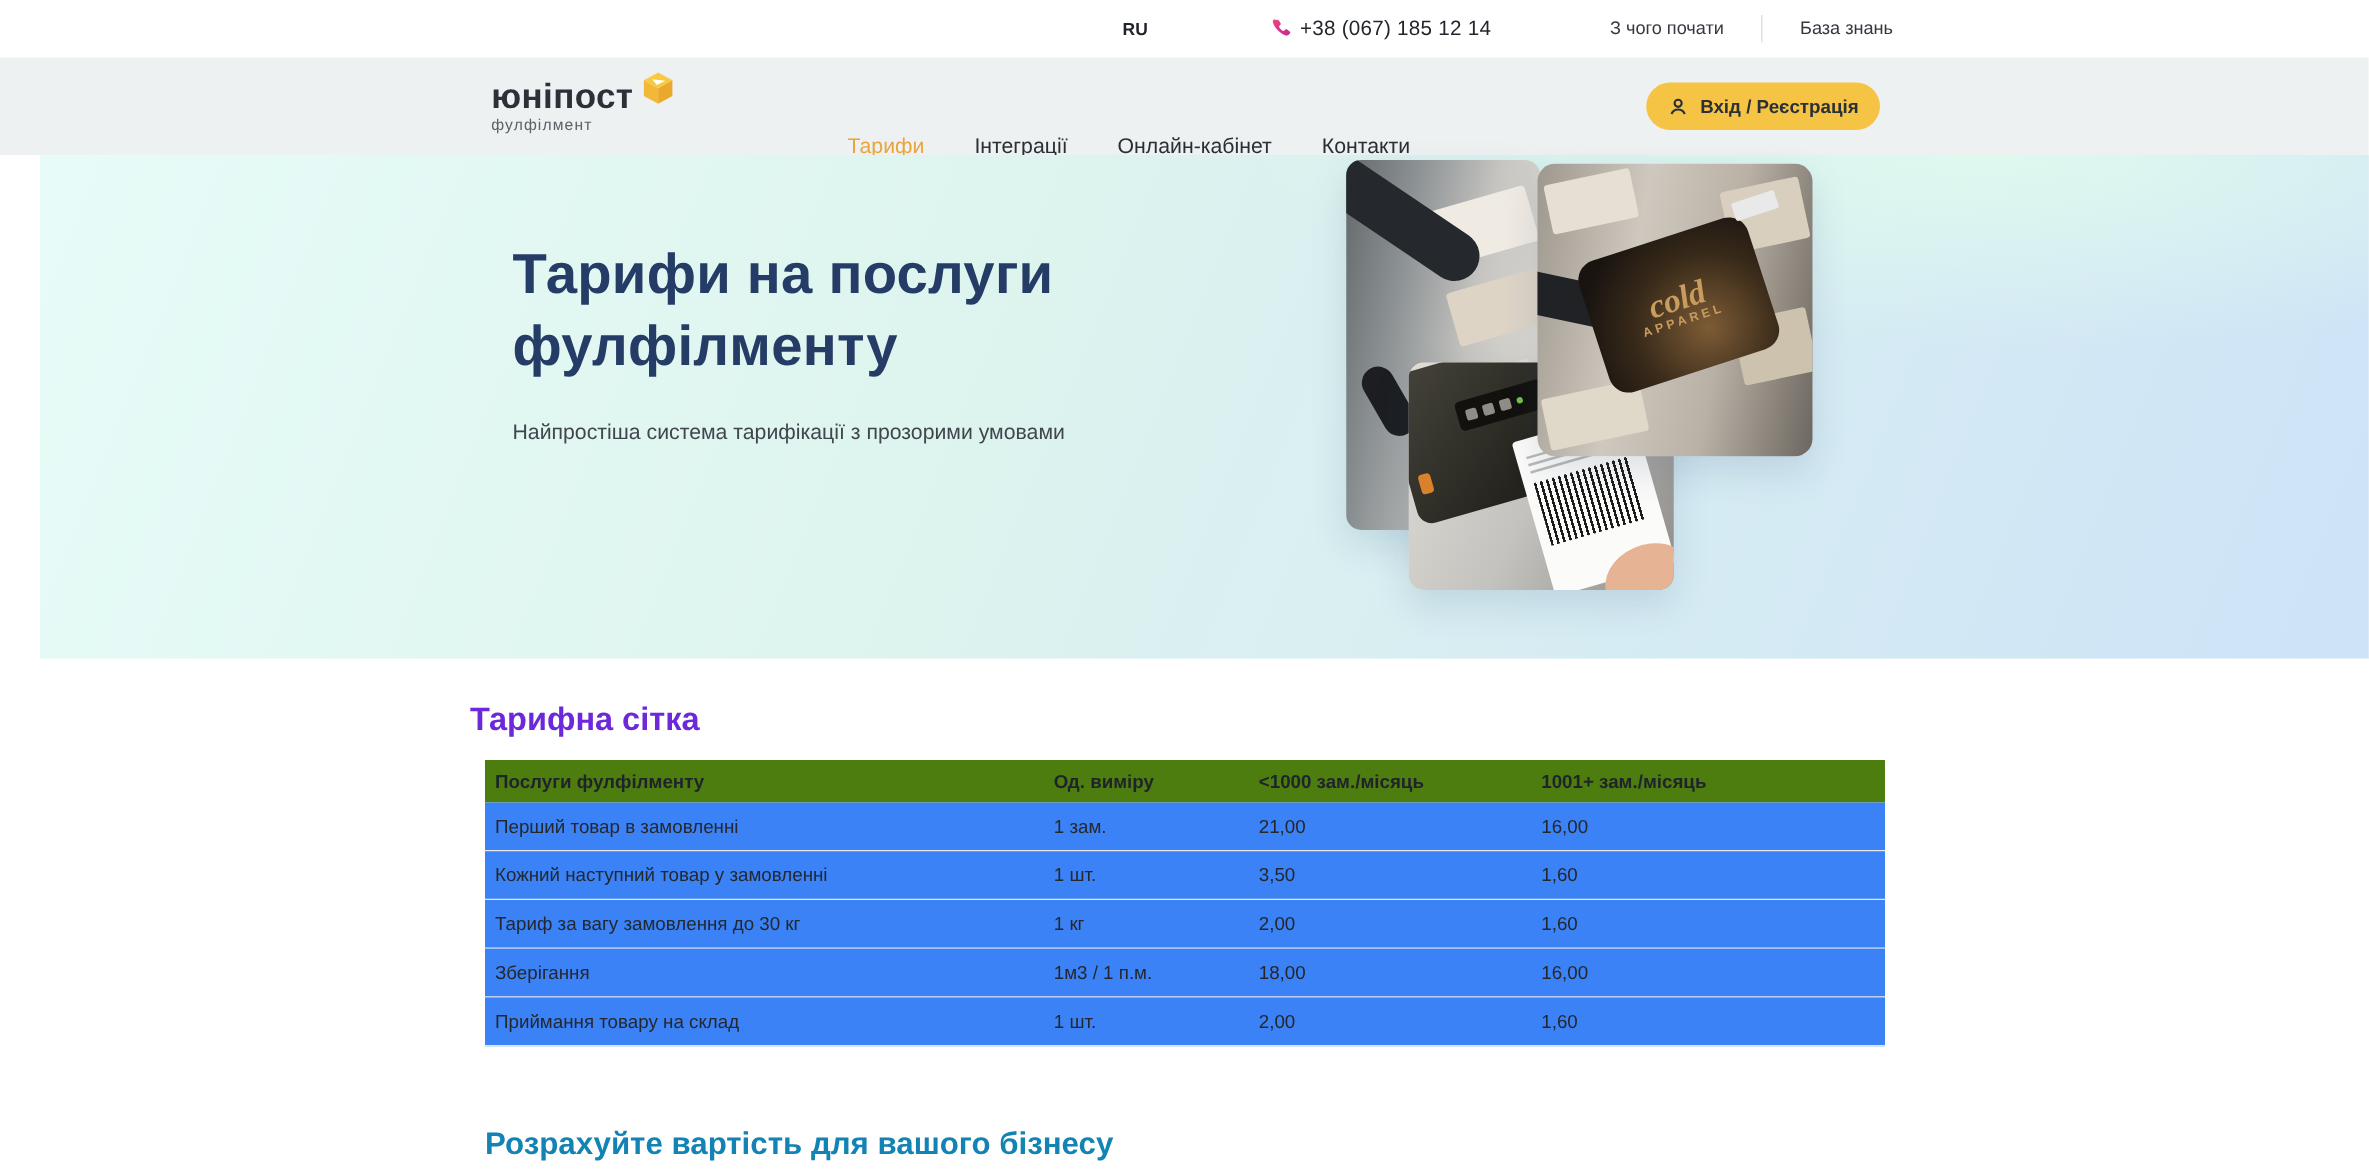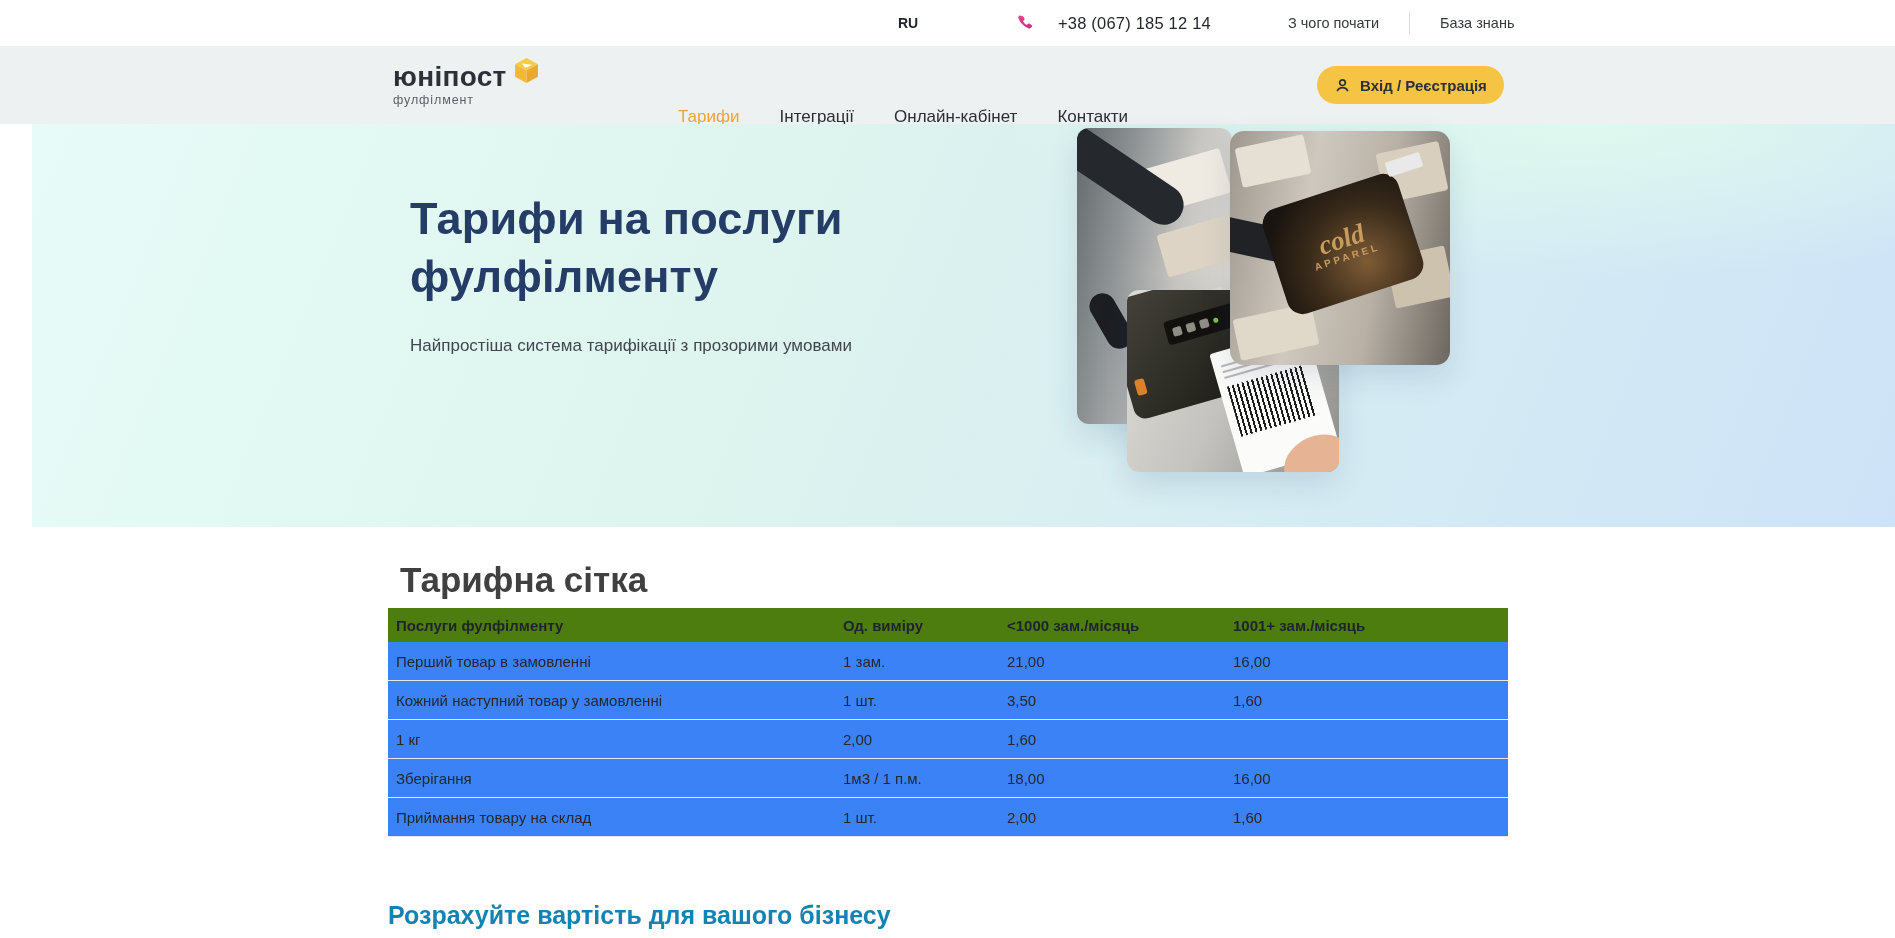--- a/index.html
+++ b/index.html
@@ -8,21 +8,21 @@
     font-family: "Liberation Sans", sans-serif;
     background: #ffffff;
     position: relative;
     overflow: hidden;
     color: #272b31;
   }
   
   .topbar { position: absolute; top: 0; left: 0; width: 1895px; height: 46px; background: #ffffff; padding-left: 31px; }
   .topbar .lang { position: absolute; left: 898px; top: 50%; transform: translateY(-50%);
     font-size: 14px; font-weight: 700; color: #1f242a; cursor: pointer; }
-  .phone-wrap { position: absolute; left: 1016px; top: 0; height: 46px; display: flex; align-items: center; gap: 23px; cursor: pointer; }
+  .phone-wrap { position: absolute; left: 1016px; top: 0; height: 46px; display: flex; align-items: center; gap: 5px; cursor: pointer; }
   .phone-wrap .num { font-size: 16.5px; font-weight: 500; color: #23272d; letter-spacing: .2px; }
   .tb-link { position: absolute; top: 50%; transform: translateY(-50%); font-size: 14.5px; color: #34393f; cursor: pointer; }
   .tb-link.start { left: 1288px; }
   .tb-link.kb { left: 1440px; }
   .tb-divider { position: absolute; left: 1409px; top: 12px; width: 1px; height: 22px; background: #d8dbdf; }
 
   
   .header { position: absolute; top: 46px; left: 0; width: 1895px; height: 78px; background: #eef1f1; }
   .logo { position: absolute; left: 393px; top: 50%; transform: translateY(-50%); cursor: pointer; }
   .logo-row { display: flex; align-items: flex-start; gap: 6px; }
@@ -76,21 +76,21 @@
     transform: rotate(-16deg); border-radius: 3px; padding: 10px 8px; }
   .label-sheet .tline { height: 2px; background: #b9b9b9; margin: 4px 0; }
   .label-sheet .tline.short { width: 60%; }
   .barcode { margin-top: 8px; height: 52px; width: 78px;
     background: repeating-linear-gradient(90deg, #1c1c1c 0 2px, transparent 2px 5px); }
   .hand { position: absolute; right: -14px; bottom: -18px; width: 70px; height: 54px; border-radius: 50%;
     background: #e6b394; transform: rotate(-24deg); }
 
   
   .content { position: absolute; top: 527px; left: 0; width: 1895px; height: 411px; background: #ffffff; }
-  .h2-pricing { position: absolute; left: 400px; top: 33px; font-size: 35px; font-weight: 700; color: #404040; }
+  .h2-pricing { position: absolute; left: 376px; top: 33px; font-size: 26px; font-weight: 700; color: #6d28d9; }
   .h2-calc { position: absolute; left: 388px; top: 374px; font-size: 25px; font-weight: 700; color: #1383b4; }
 
   .table { position: absolute; left: 388px; top: 81px; width: 1120px; }
   .t-head, .t-row { display: grid; grid-template-columns: 447px 164px 226px 283px; align-items: center; }
   .t-head { height: 34px; background: #4d7c0f; }
   .t-head .t-cell { font-size: 15px; font-weight: 700; color: #1f242b; }
   .t-row { height: 39px; background: #3b82f6; border-bottom: 1px solid #e7e8ea; }
   .t-row .t-cell { font-size: 15px; color: #24282e; }
   .t-cell { padding-left: 8px; white-space: nowrap; overflow: hidden; }
 </style>
@@ -214,20 +214,21 @@
       <div class="t-cell">21,00</div>
       <div class="t-cell">16,00</div>
     </div>
     <div class="t-row">
       <div class="t-cell">Кожний наступний товар у замовленні</div>
       <div class="t-cell">1 шт.</div>
       <div class="t-cell">3,50</div>
       <div class="t-cell">1,60</div>
     </div>
     <div class="t-row">
+      <div class="t-cell">Тариф за вагу замовлення до 30 кг</div>
       <div class="t-cell">1 кг</div>
       <div class="t-cell">2,00</div>
       <div class="t-cell">1,60</div>
     </div>
     <div class="t-row">
       <div class="t-cell">Зберігання</div>
       <div class="t-cell">1м3 / 1 п.м.</div>
       <div class="t-cell">18,00</div>
       <div class="t-cell">16,00</div>
     </div>

